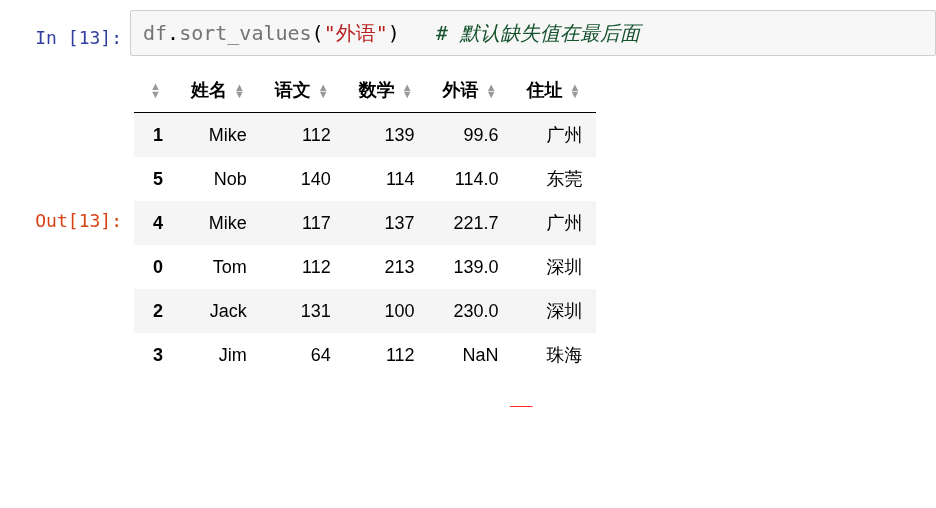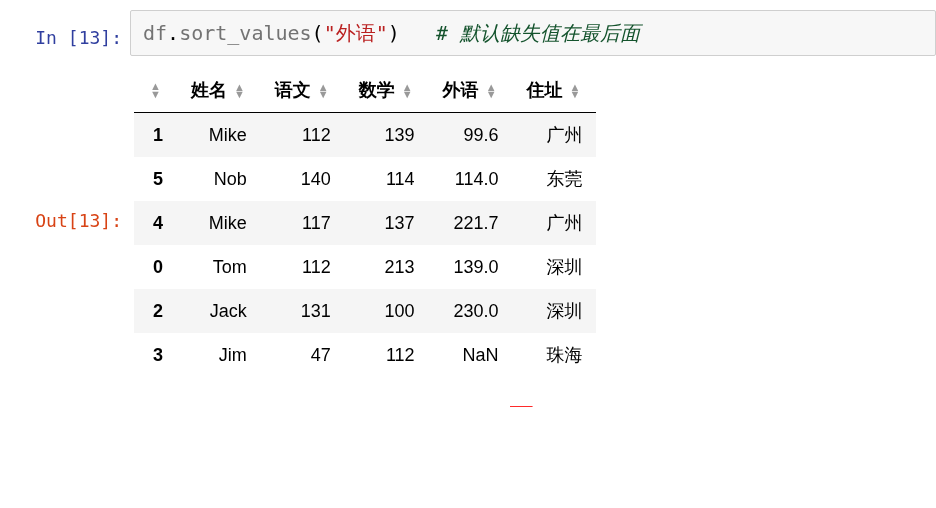--- a/index.html
+++ b/index.html
@@ -140,21 +140,21 @@
             <th>2</th>
             <td>Jack</td>
             <td>131</td>
             <td>100</td>
             <td>230.0</td>
             <td>深圳</td>
           </tr>
           <tr>
             <th>3</th>
             <td>Jim</td>
-            <td>47</td>
+            <td>64</td>
             <td>112</td>
             <td>NaN</td>
             <td>珠海</td>
           </tr>
         </tbody>
     </table>
 
     <svg class="annot-arrow" width="140" height="60" viewBox="0 0 140 60">
       <defs>
         <marker id="ah" markerWidth="12" markerHeight="12" refX="2" refY="5" orient="auto">

